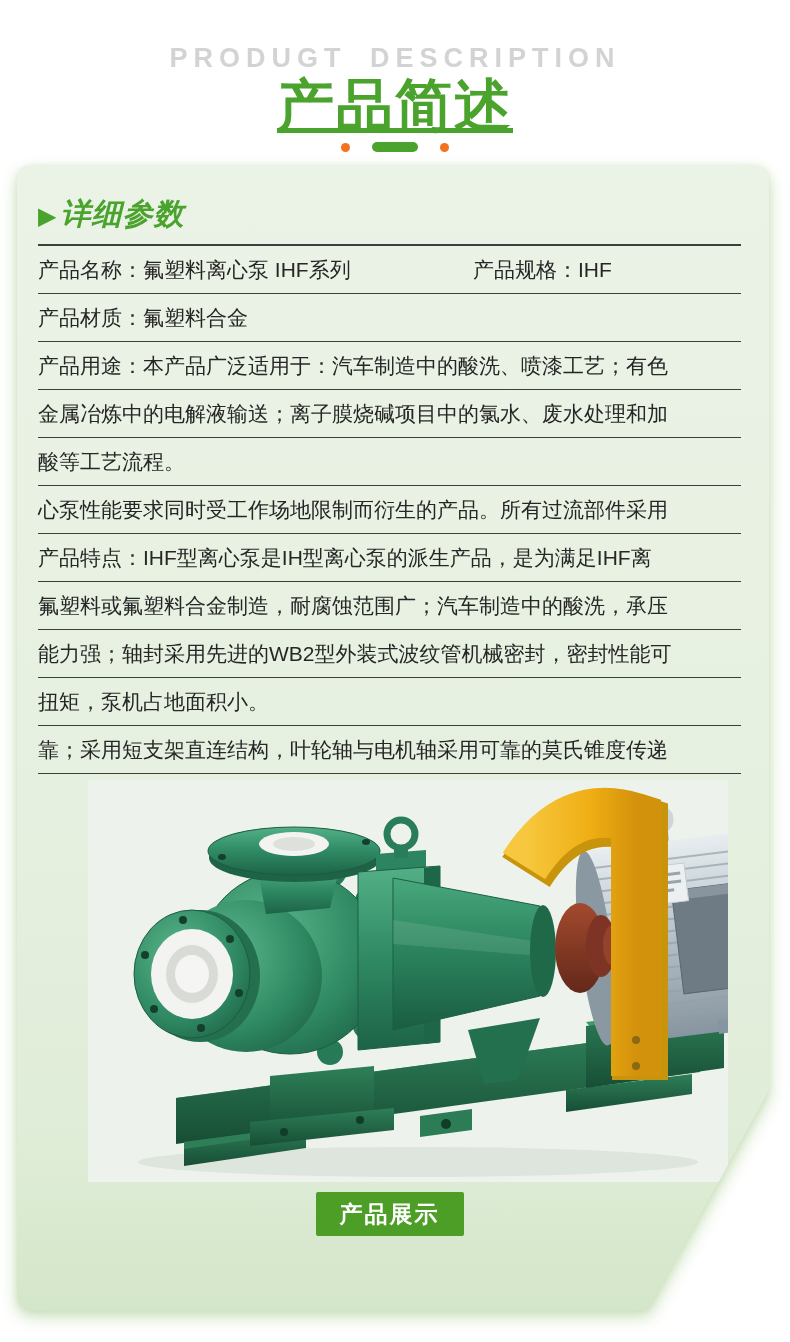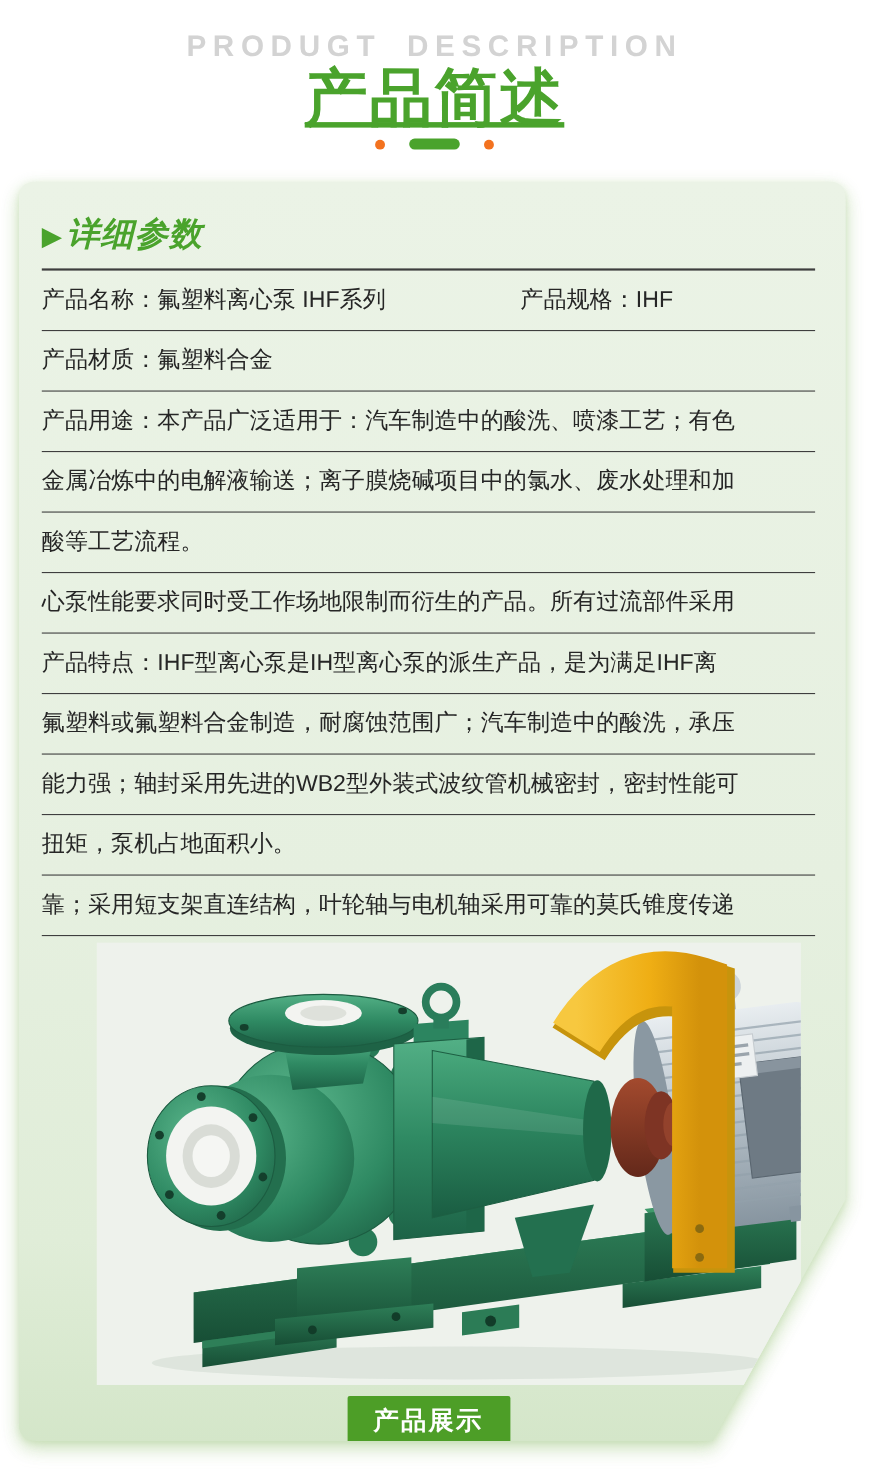--- a/index.html
+++ b/index.html
@@ -3,21 +3,21 @@
 <meta charset="utf-8">
 <style>
   * { margin:0; padding:0; box-sizing:border-box; }
   html,body { background:#ffffff; }
   body {
     width:790px; height:1342px; position:relative; overflow:hidden;
     font-family:"Liberation Sans","DejaVu Sans",sans-serif;
     color:#262626;
   }
   
-  .hdr { text-align:center; padding-top:26px; }
+  .hdr { text-align:center; padding-top:42px; }
   .hdr-eyebrow {
     font-size:27px; font-weight:bold; color:#d3d3d3;
     letter-spacing:6px; word-spacing:10px; line-height:32px;
   }
   .hdr-title {
     margin-top:4px; font-size:57px; font-weight:800; color:#4aa32c;
     letter-spacing:2px; line-height:54px;text-decoration:underline;
   }
   .hdr-deco { margin-top:9px; display:flex; justify-content:center; align-items:center; gap:22px; height:12px; }
   .deco-dot { width:9px; height:9px; border-radius:50%; background:#f3721f; }
@@ -38,21 +38,21 @@
   .card-content { padding:0 28px 0 21px; }
 
   .section-head {
     height:81px; border-bottom:2px solid #3e3e3e;
     display:flex; align-items:flex-end; padding-bottom:13px;
   }
   .section-marker { color:#4aa32c; font-size:24px; line-height:30px; margin-right:4px; }
   .section-title { color:#4aa32c; font-size:30px; font-weight:800; line-height:34px; letter-spacing:1px;font-style:italic; }
 
   .param-line {
-    position:relative; height:55px; border-bottom:1.7px solid #3e3e3e;
+    position:relative; height:48px; border-bottom:1.7px solid #3e3e3e;
     display:flex; align-items:center;
     font-size:21px; line-height:26px; color:#262626;
   }
   .param-line .right-col { position:absolute; left:435px; }
 
   
   .photo {
     margin:6px 0 0 50px; width:640px; height:402px;
     background:#eef2ec; position:relative;
   }

